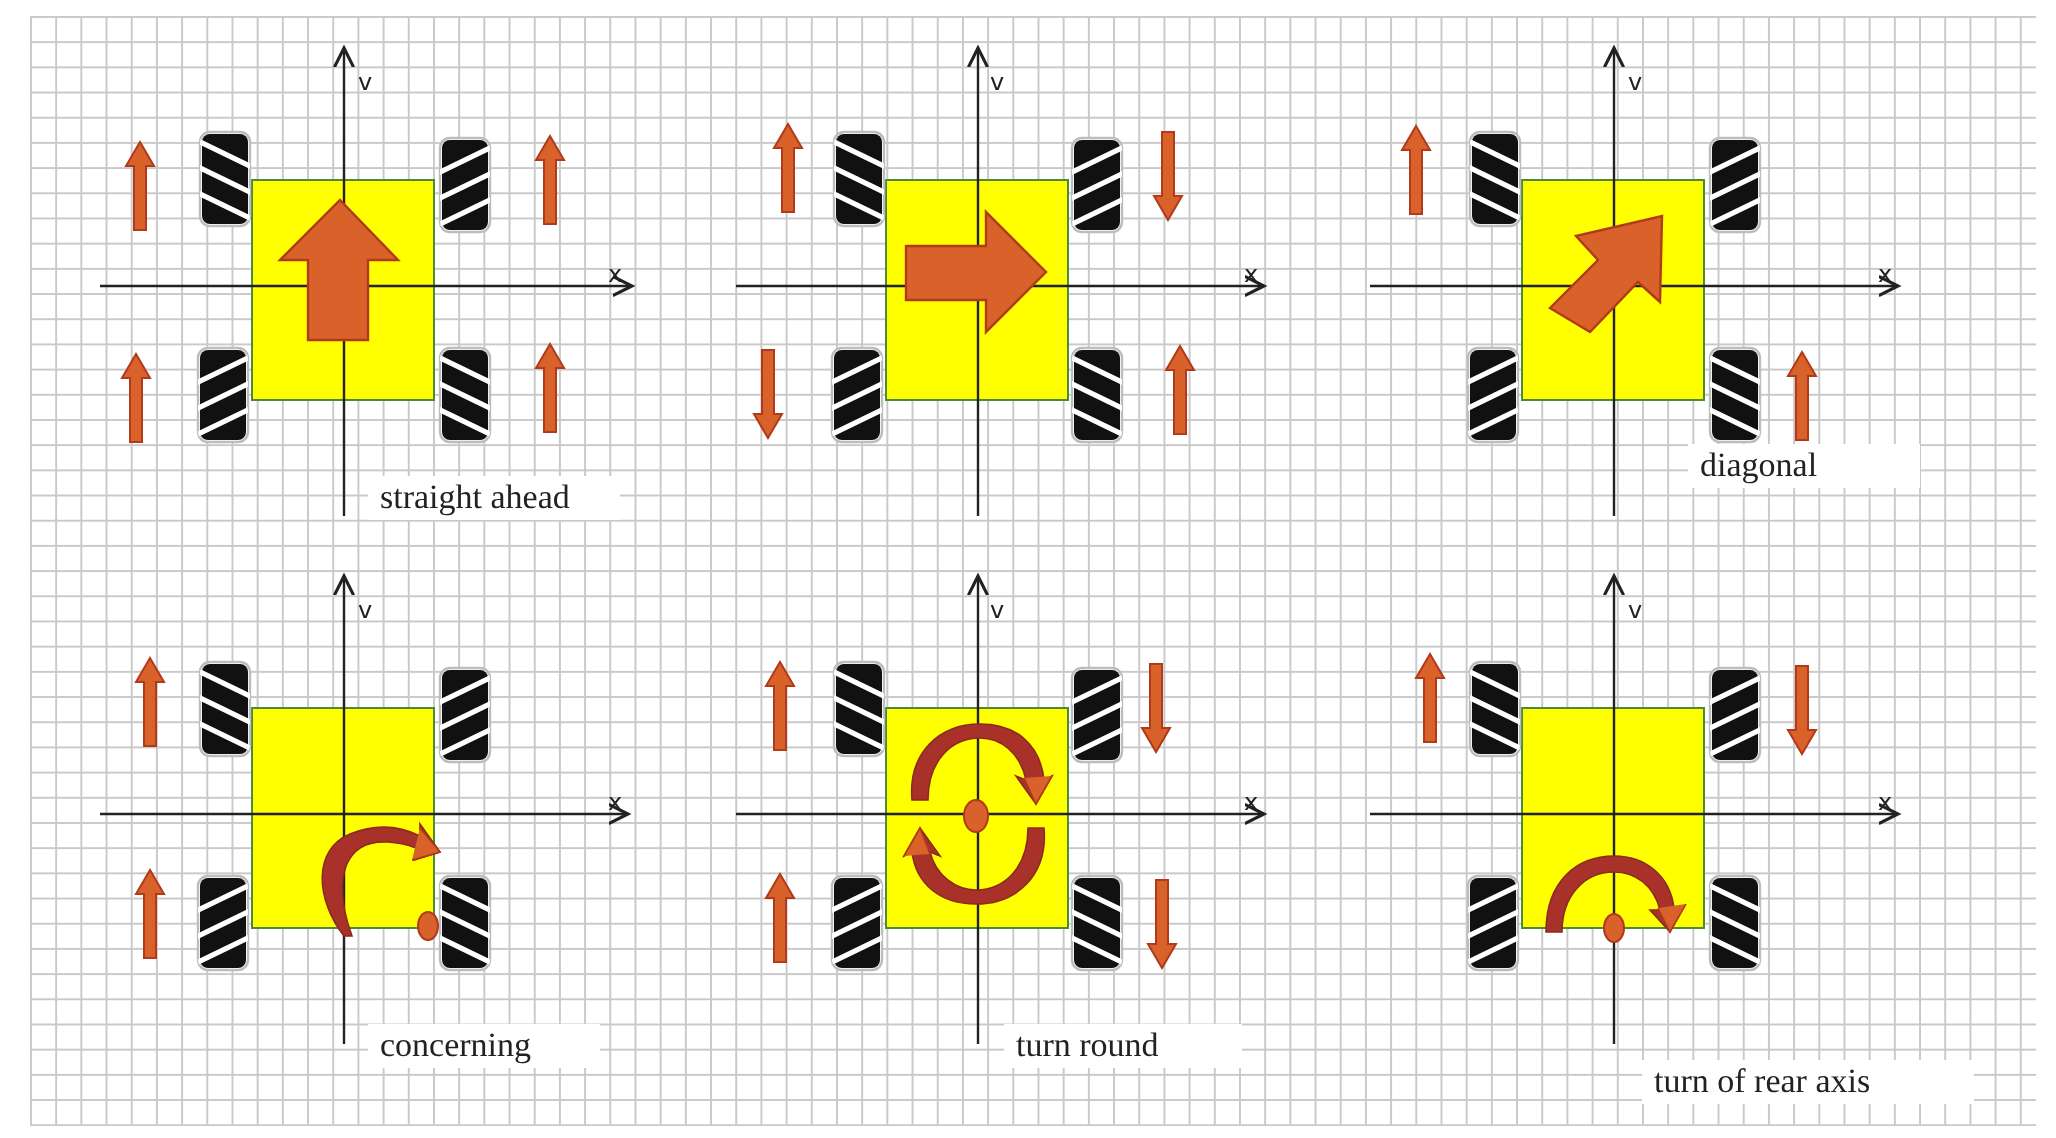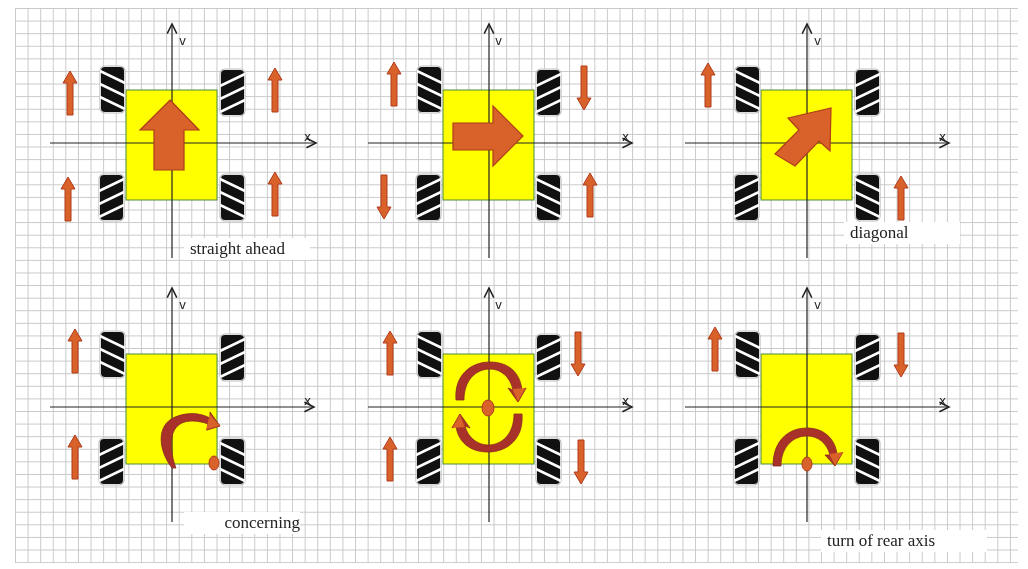--- a/index.html
+++ b/index.html
@@ -123,21 +123,21 @@
     <use href="#wheel-bs" x="60" y="51"></use>
     <use href="#wheel-fs" x="180" y="54"></use>
     <use href="#wheel-fs" x="59" y="158"></use>
     <use href="#wheel-bs" x="180" y="158"></use>
     <use href="#arr-up" x="28" y="49"></use>
     <use href="#arr-up" x="28" y="155"></use>
     <path d="M132,188 C118,170 116,145 135,137 C150,131 162,134 170,138 L170,132 L180,146 L167,150 L168,144 C160,141 148,139 140,144 C128,152 130,172 136,188 Z" fill="#a8322a" stroke="#8a2a20" stroke-width="0.8"></path>
     <path d="M170,134 L180,146 L166,150" fill="#d9622b" stroke="#b03a1a" stroke-width="0.8"></path>
     <ellipse cx="174" cy="183" rx="5" ry="7" fill="#d9622b" stroke="#b03a1a" stroke-width="1"></ellipse>
   </svg>
-  <div class="label" style="left:144px; top:232px; width:110px;text-align:right;">concerning</div>
+  <div class="label" style="left:144px; top:232px; width:110px;">concerning</div>
 </div>
 
 <div class="panel" style="left:360px; top:280px;">
   <svg width="300" height="260" viewBox="0 0 300 260">
     <rect x="83" y="74" width="91" height="110" fill="#ffff00" stroke="#4a8a3a" stroke-width="1"></rect>
     <line x1="8" y1="127" x2="272" y2="127" stroke="#222" stroke-width="1.2" marker-end="url(#axhead)"></line>
     <line x1="129" y1="242" x2="129" y2="8" stroke="#222" stroke-width="1.2" marker-end="url(#axhead)"></line>
     <text x="135" y="29" font-size="12" fill="#222" font-family="DejaVu Sans, sans-serif">v</text>
     <text x="262" y="125" font-size="12" fill="#222" font-family="DejaVu Sans, sans-serif">x</text>
     <use href="#wheel-bs" x="57" y="51"></use>
@@ -147,20 +147,21 @@
     <use href="#arr-up" x="23" y="51"></use>
     <use href="#arr-down" x="211" y="52"></use>
     <use href="#arr-up" x="23" y="157"></use>
     <use href="#arr-down" x="214" y="160"></use>
     <path d="M96,120 C94,96 110,82 130,82 C148,82 160,92 162,110 L166,108 L158,122 L148,108 L153,110 C150,96 140,89 130,89 C116,89 104,100 104,120 Z" fill="#a8322a" stroke="#8a2a20" stroke-width="0.8"></path>
     <path d="M152,109 L158,122 L166,108" fill="#d9622b" stroke="#b03a1a" stroke-width="0.8"></path>
     <path d="M162,134 C164,158 148,172 128,172 C110,172 98,162 96,146 L92,148 L100,134 L110,148 L105,146 C108,158 118,165 128,165 C142,165 154,154 154,134 Z" fill="#a8322a" stroke="#8a2a20" stroke-width="0.8"></path>
     <path d="M105,147 L100,134 L92,148" fill="#d9622b" stroke="#b03a1a" stroke-width="0.8"></path>
     <ellipse cx="128" cy="128" rx="6" ry="8" fill="#d9622b" stroke="#b03a1a" stroke-width="1"></ellipse>
   </svg>
+  <div class="label" style="left:142px; top:232px; width:113px;">turn round</div>
 </div>
 
 <div class="panel" style="left:675px; top:280px;">
   <svg width="300" height="260" viewBox="0 0 300 260">
     <rect x="86" y="74" width="91" height="110" fill="#ffff00" stroke="#4a8a3a" stroke-width="1"></rect>
     <line x1="10" y1="127" x2="274" y2="127" stroke="#222" stroke-width="1.2" marker-end="url(#axhead)"></line>
     <line x1="132" y1="242" x2="132" y2="8" stroke="#222" stroke-width="1.2" marker-end="url(#axhead)"></line>
     <text x="139" y="29" font-size="12" fill="#222" font-family="DejaVu Sans, sans-serif">v</text>
     <text x="264" y="125" font-size="12" fill="#222" font-family="DejaVu Sans, sans-serif">x</text>
     <use href="#wheel-bs" x="60" y="51"></use>

